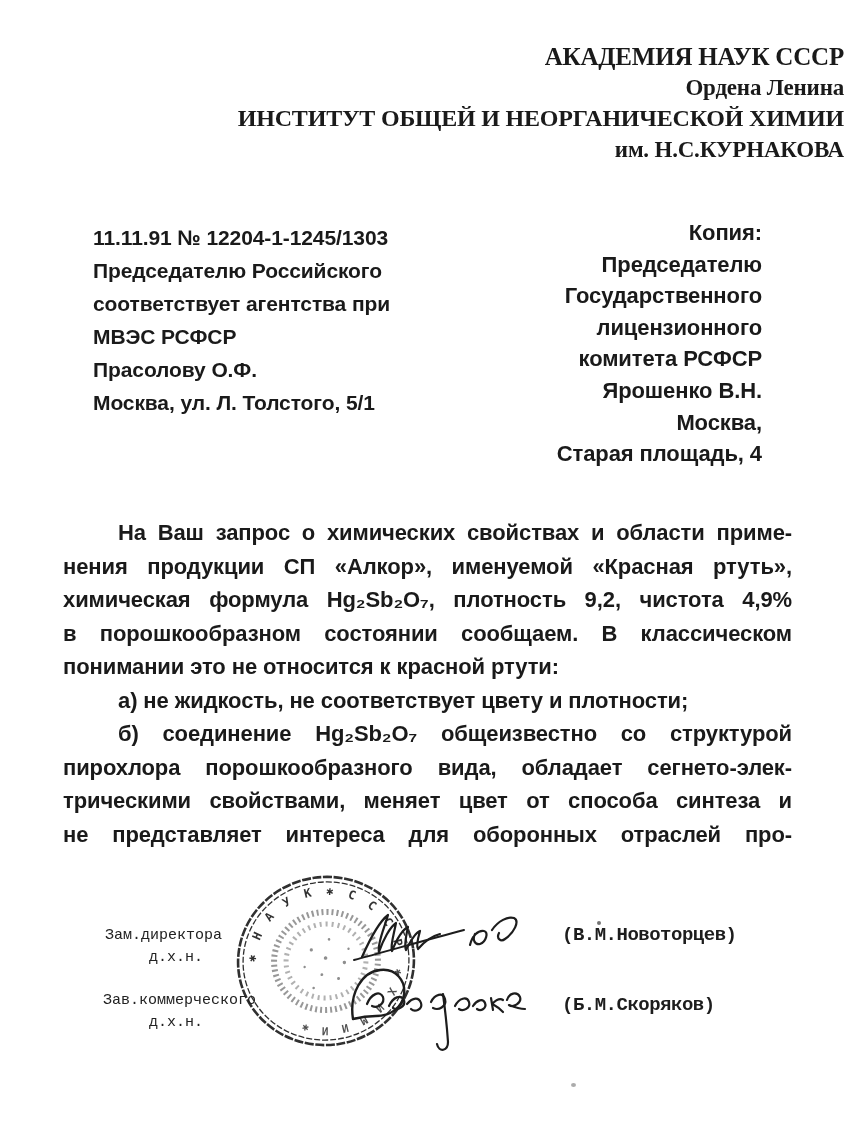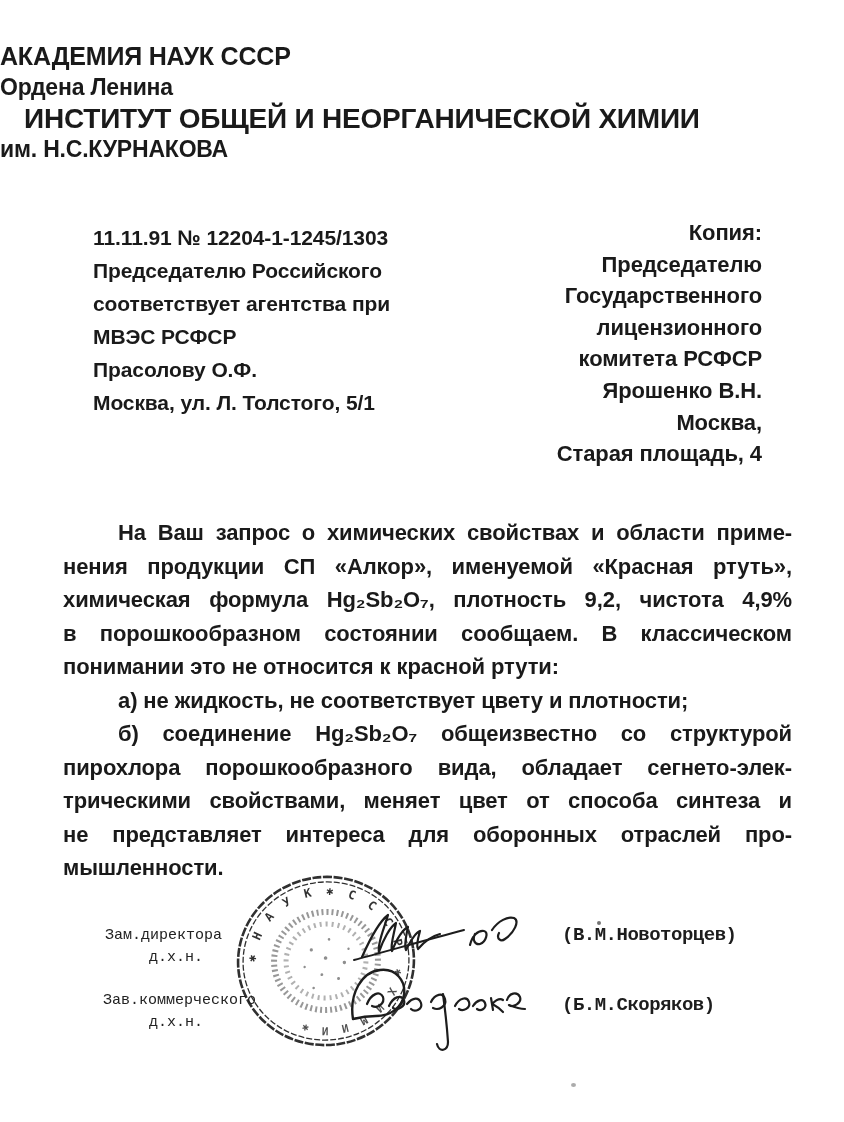--- a/index.html
+++ b/index.html
@@ -3,25 +3,25 @@
 <meta charset="utf-8">
 <style>
   html,body { margin:0; padding:0; background:#ffffff; }
   .page {
     position:relative; width:844px; height:1122px; background:#ffffff;
     font-family:"Liberation Sans","DejaVu Sans",sans-serif;
     color:#1a1a1a; overflow:hidden;
   }
 
   
-  .letterhead { position:absolute; top:41px; left:0; right:0; text-align:left; font-weight:700; letter-spacing:-0.2px; }
+  .letterhead { position:absolute; top:41px; left:0; right:0; text-align:right; font-weight:700; letter-spacing:-0.2px;font-family:Liberation Serif, serif; }
   .letterhead .lh-line { line-height:31px; }
   .lh-1 { font-size:25px; }
   .lh-2 { font-size:23px; }
-  .lh-3 { font-size:28px;padding-left:24px; }
+  .lh-3 { font-size:24px;padding-left:24px; }
   .lh-4 { font-size:23px; }
 
   
   .addr-left { position:absolute; left:93px; top:221px; font-size:21px; font-weight:700; line-height:33px; letter-spacing:-0.1px; }
   .addr-right { position:absolute; right:82px; top:217px; font-size:22px; font-weight:700; line-height:31.6px; text-align:right; letter-spacing:-0.1px; }
 
   
   .body-text { position:absolute; left:63px; top:516px; width:729px; font-size:22px; font-weight:700; letter-spacing:-0.1px; }
   .body-text .bline { line-height:33.5px; white-space:nowrap; }
   .body-text .bline.j { white-space:normal; text-align:justify; text-align-last:justify; }
@@ -86,21 +86,20 @@
     <div class="bline ind j">На Ваш запрос о химических свойствах и области приме-</div>
     <div class="bline j">нения продукции СП «Алкор», именуемой «Красная ртуть»,</div>
     <div class="bline j">химическая формула Hg₂Sb₂O₇, плотность 9,2, чистота 4,9%</div>
     <div class="bline j">в порошкообразном состоянии сообщаем. В классическом</div>
     <div class="bline">понимании это не относится к красной ртути:</div>
     <div class="bline ind">а) не жидкость, не соответствует цвету и плотности;</div>
     <div class="bline ind j">б) соединение Hg₂Sb₂O₇ общеизвестно со структурой</div>
     <div class="bline j">пирохлора порошкообразного вида, обладает сегнето-элек-</div>
     <div class="bline j">трическими свойствами, меняет цвет от способа синтеза и</div>
     <div class="bline j">не представляет интереса для оборонных отраслей про-</div>
-    <div class="bline">мышленности.</div>
   </div>
 
   <div class="tw sig-pos pos-1">Зам.директора</div>
   <div class="tw sig-deg deg-1">д.х.н.</div>
   <div class="tw sig-pos pos-2">Зав.коммерческого</div>
   <div class="tw sig-deg deg-2">д.х.н.</div>
   <div class="tw sig-name name-1">(В.М.Новоторцев)</div>
   <div class="tw sig-name name-2">(Б.М.Скоряков)</div>
 
   <svg class="stamp-svg" width="196" height="182" viewBox="0 0 196 182">

